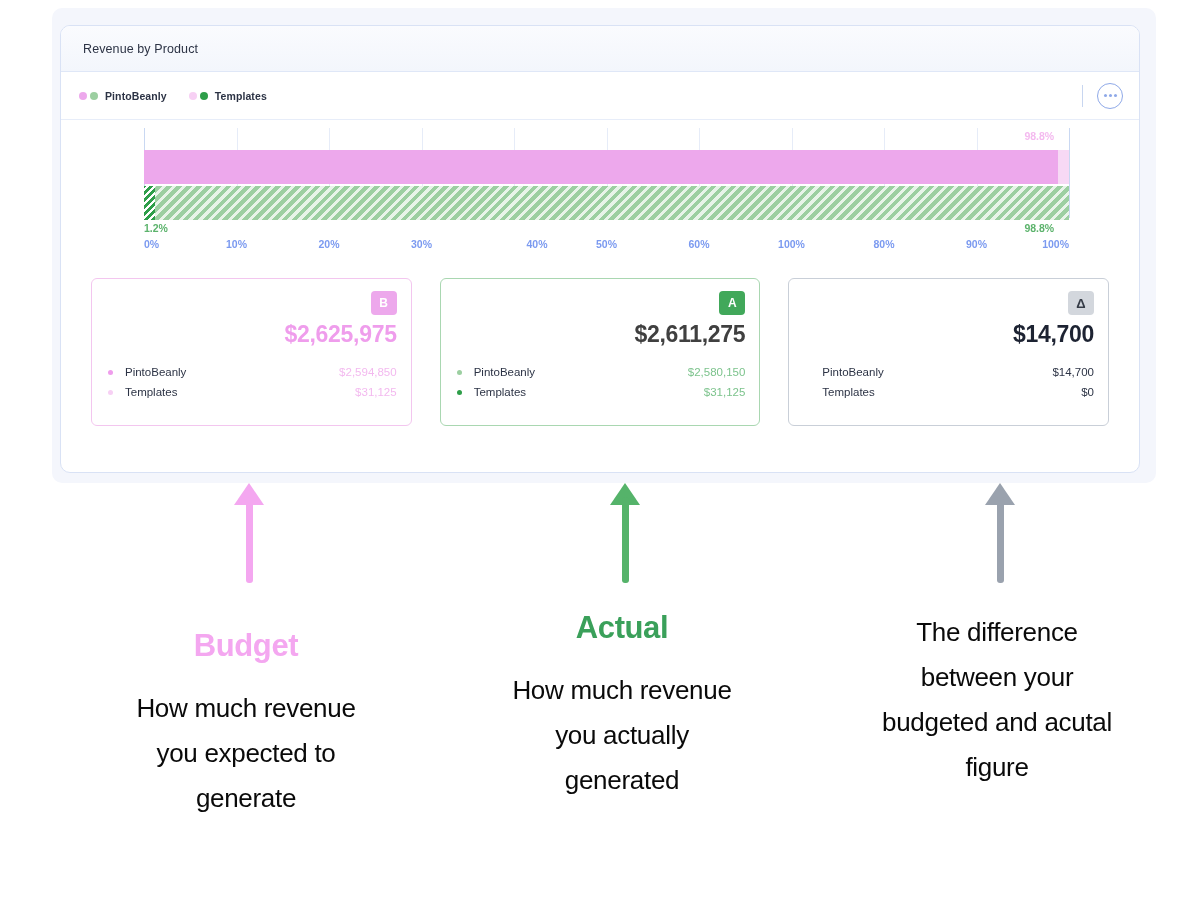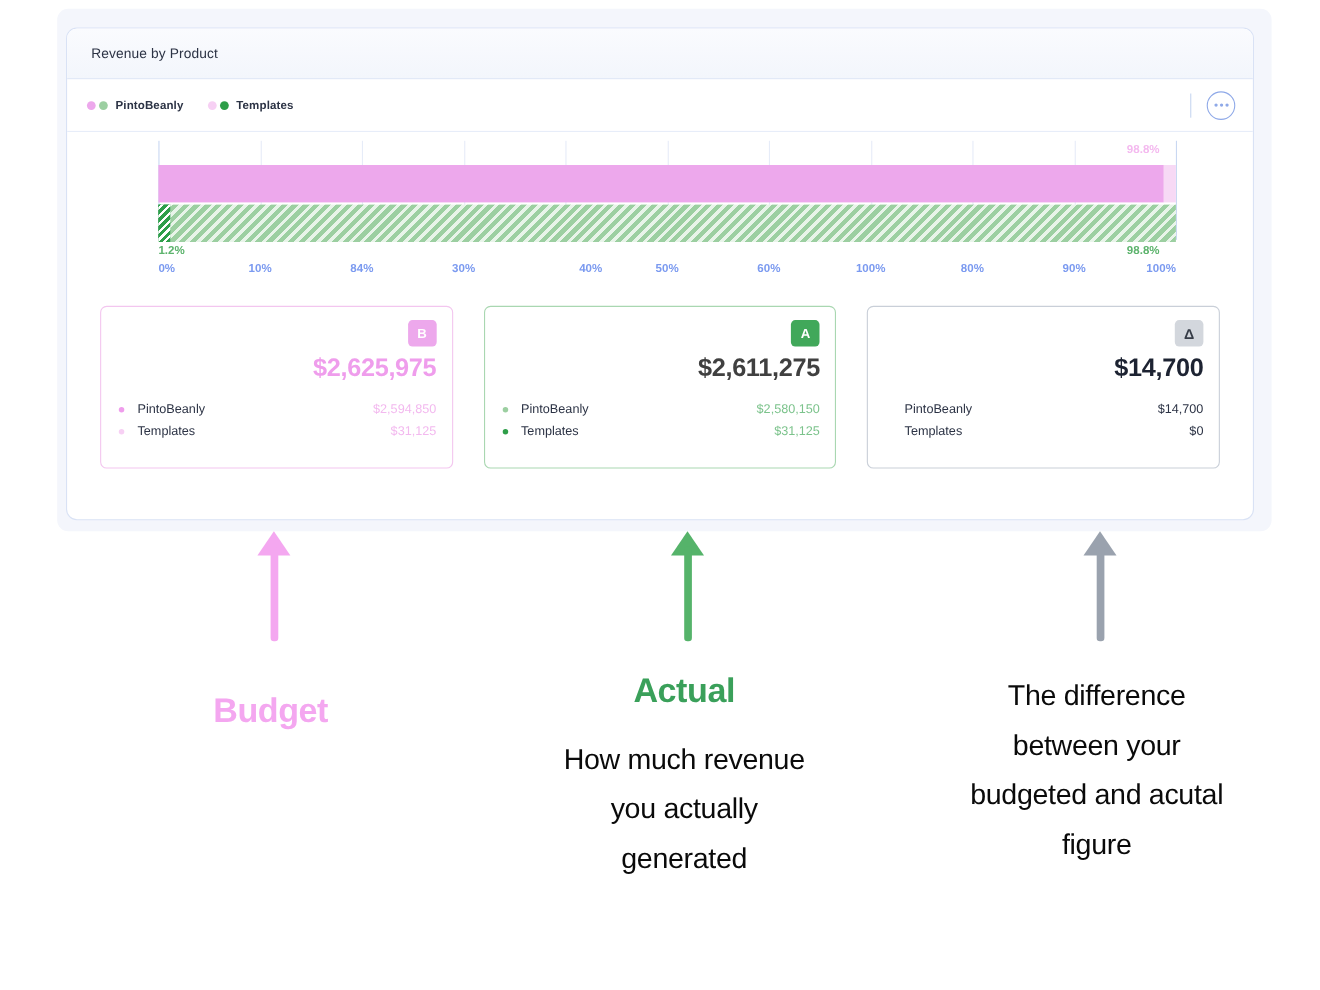--- a/index.html
+++ b/index.html
@@ -325,21 +325,21 @@
         <div class="bar bar-actual" style="left: 0%; width: 100%;">
           <div class="seg-actual-dark" style="width: 1.2%;"></div>
           <div class="seg-actual-hatch" style="width: 98.8%;"></div>
         </div>
         <div class="bar-label lbl-actual-right" style="right: 1.6%;">98.8%</div>
         <div class="bar-label lbl-actual-left" style="left: 0px;">1.2%</div>
       </div>
     <div class="axis" id="axis">
         <div class="tick first" style="left: 0%;">0%</div>
         <div class="tick" style="left: 10%;">10%</div>
-        <div class="tick" style="left: 20%;">84%</div>
+        <div class="tick" style="left: 20%;">20%</div>
         <div class="tick" style="left: 30%;">30%</div>
         <div class="tick" style="left: 40%; margin-left: 23px;">40%</div>
         <div class="tick" style="left: 50%;">50%</div>
         <div class="tick" style="left: 60%;">60%</div>
         <div class="tick" style="left: 70%;">100%</div>
         <div class="tick" style="left: 80%;">80%</div>
         <div class="tick" style="left: 90%;">90%</div>
         <div class="tick last" style="left: 100%;">100%</div>
       </div>
   </div>
@@ -413,20 +413,21 @@
       <span class="shaft" style="background:#55b36a"></span>
     </div>
     <div class="arrow" style="left: 985px; top: 483px; color: rgb(154, 162, 174);">
       <span class="head"></span>
       <span class="shaft" style="background:#9aa2ae"></span>
     </div>
   </div>
 <div id="annots">
     <div class="annot" style="left: 121px; top: 628px;">
       <div class="annot-title t-budget">Budget</div>
+      <div class="annot-body">How much revenue you expected to generate</div>
     </div>
     <div class="annot" style="left: 497px; top: 610px;">
       <div class="annot-title t-actual">Actual</div>
       <div class="annot-body">How much revenue you actually generated</div>
     </div>
     <div class="annot" style="left: 872px; top: 610px;">
       <div class="annot-body">The difference between your budgeted and acutal figure</div>
     </div>
   </div>
 

